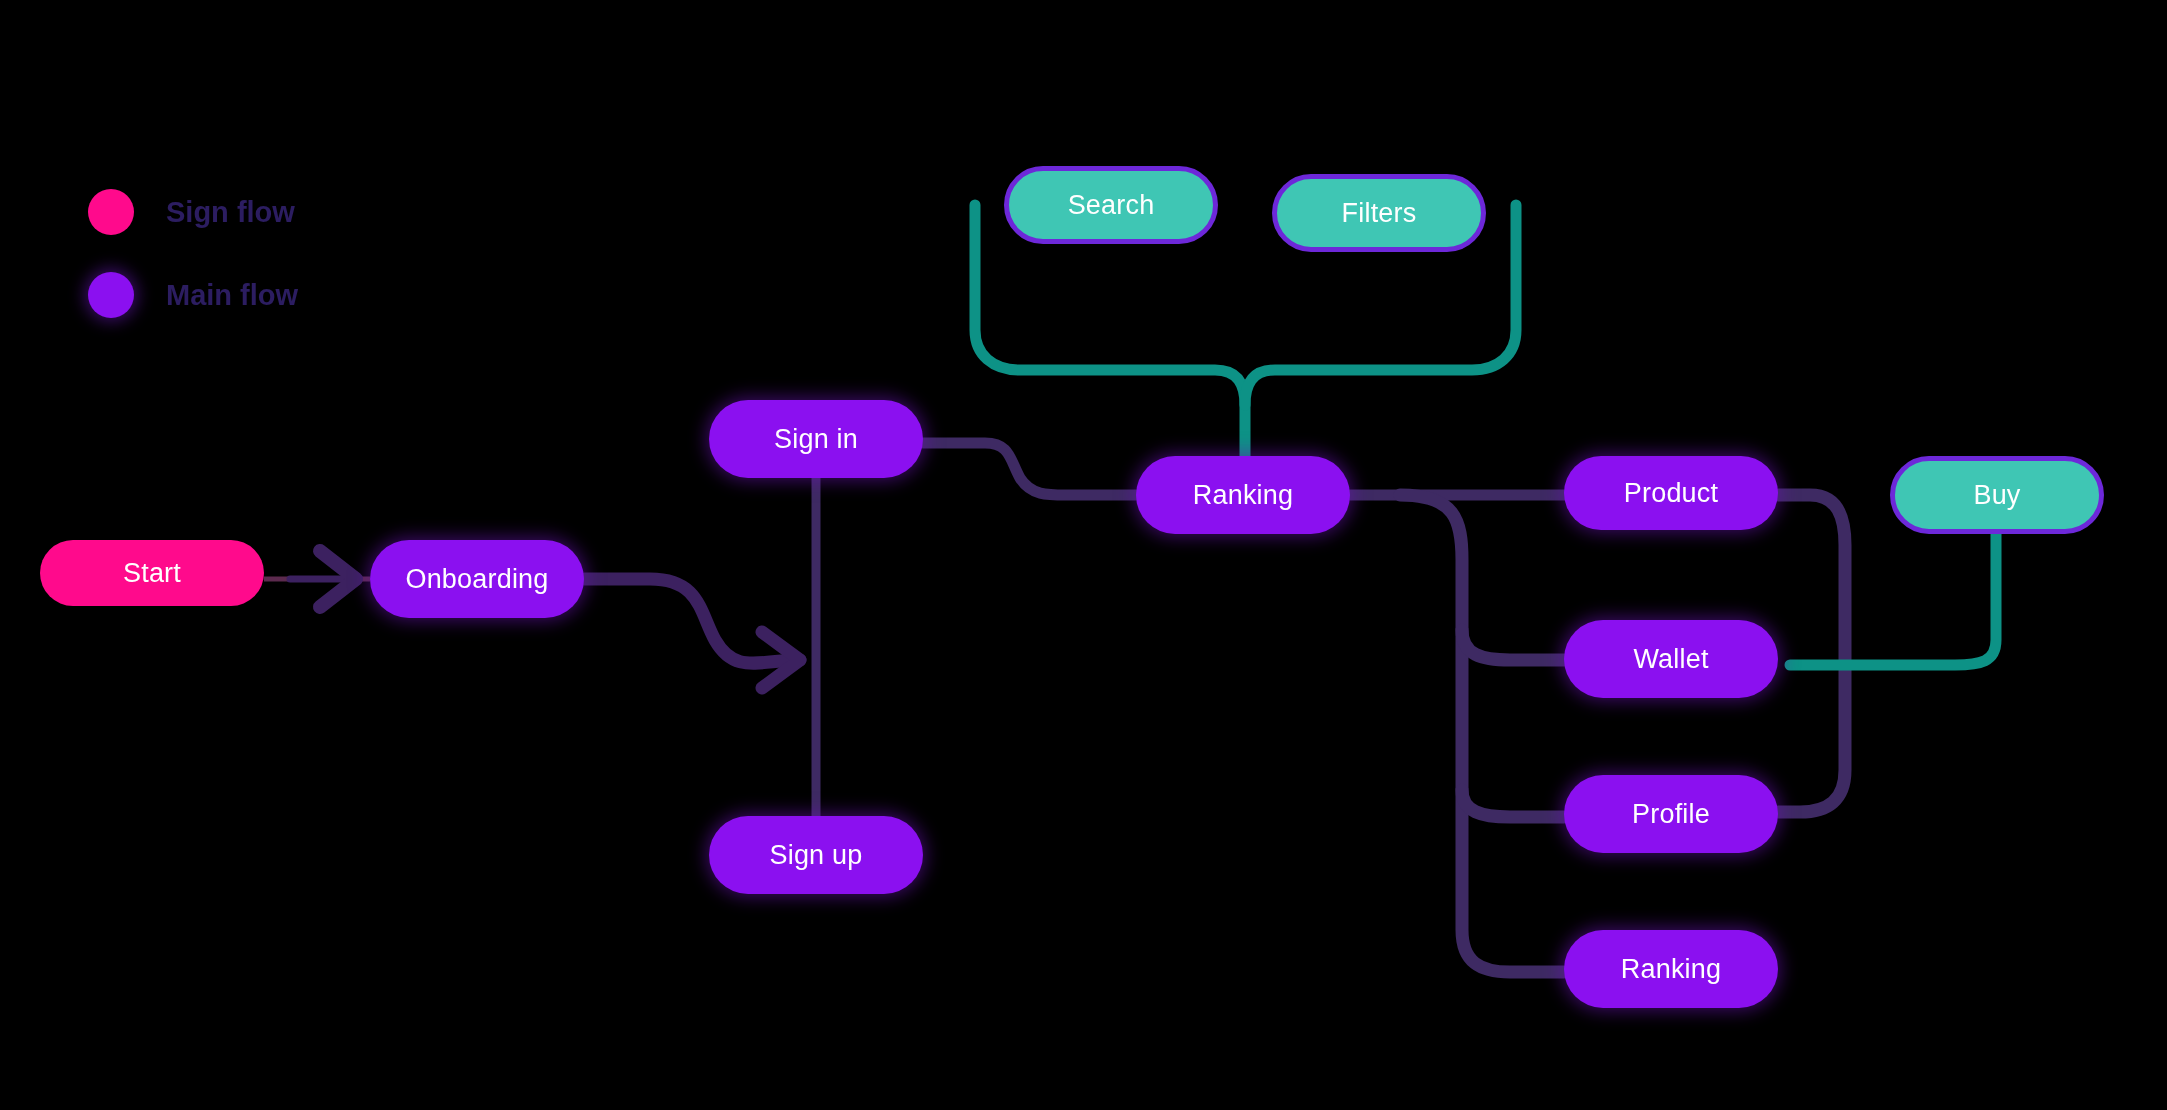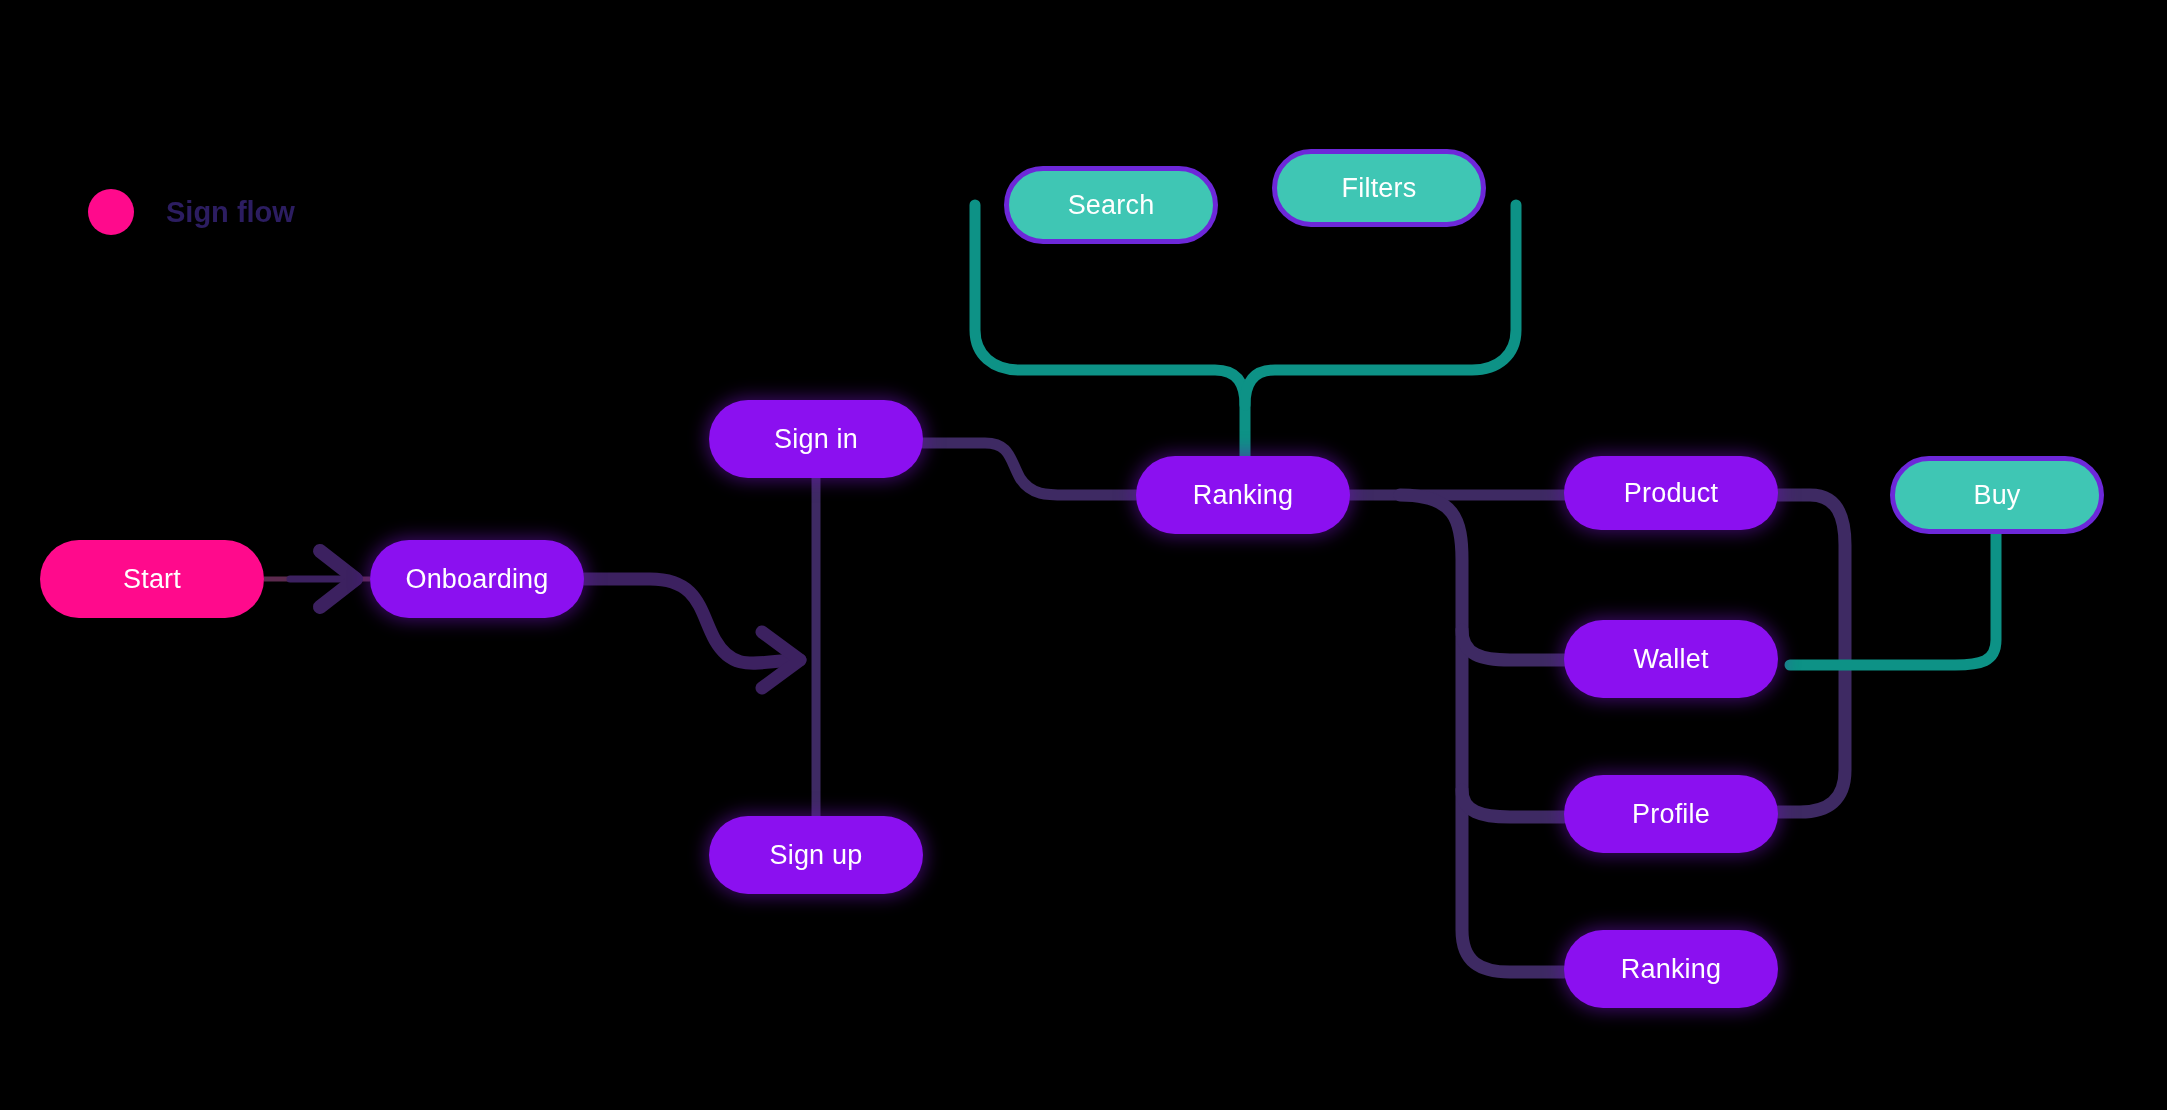--- a/index.html
+++ b/index.html
@@ -155,39 +155,43 @@
     <g>
       <path d="M 1996 534 L 1996 640 C 1996 662 1980 665 1955 665 L 1790 665" stroke="#0d9286" stroke-width="11" fill="none" stroke-linecap="round" stroke-linejoin="round"></path>
     </g>
   </svg>
 
   <div id="legend">
     <div class="legend-row">
       <span class="legend-swatch start"></span>
       <span class="legend-label">Sign flow</span>
     </div>
+    <div class="legend-row">
+      <span class="legend-swatch main"></span>
+      <span class="legend-label">Main flow</span>
+    </div>
   </div>
 
   <div id="node-layer">
-      <div class="node start" style="left: 40px; top: 540px; width: 224px; height: 78px;">
+      <div class="node start" style="left: 40px; top: 540px; width: 224px; height: 66px;">
         <span>Start</span>
       </div>
       <div class="node main" style="left: 370px; top: 540px; width: 214px; height: 78px;">
         <span>Onboarding</span>
       </div>
       <div class="node main" style="left: 709px; top: 400px; width: 214px; height: 78px; align-items: center;">
         <span>Sign in</span>
       </div>
       <div class="node main" style="left: 709px; top: 816px; width: 214px; height: 78px;">
         <span>Sign up</span>
       </div>
       <div class="node additional" style="left: 1004px; top: 166px; width: 214px; height: 78px;">
         <span>Search</span>
       </div>
-      <div class="node additional" style="left: 1272px; top: 149px; width: 214px; height: 78px;">
+      <div class="node additional" style="left: 1272px; top: 174px; width: 214px; height: 78px;">
         <span>Filters</span>
       </div>
       <div class="node main" style="left: 1136px; top: 456px; width: 214px; height: 78px;">
         <span>Ranking</span>
       </div>
       <div class="node main" style="left: 1564px; top: 456px; width: 214px; height: 74px;">
         <span>Product</span>
       </div>
       <div class="node additional" style="left: 1890px; top: 456px; width: 214px; height: 78px;">
         <span>Buy</span>

